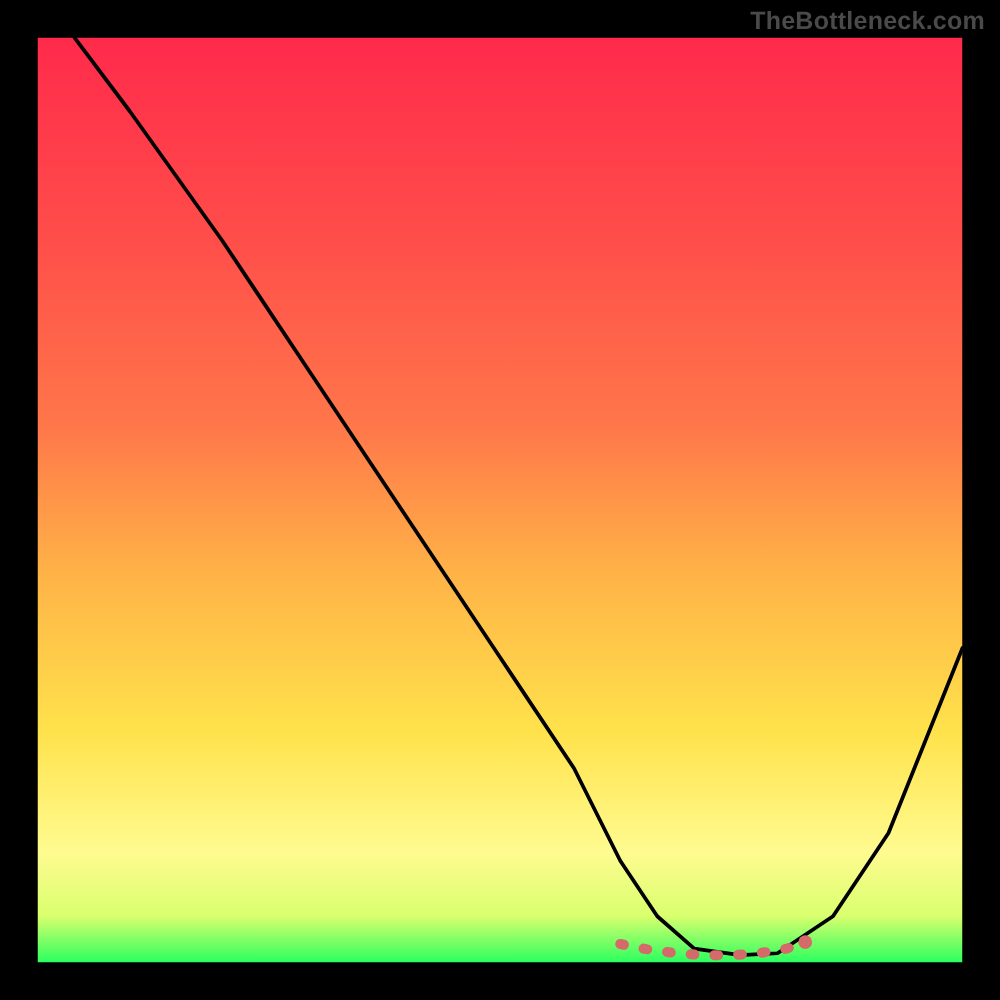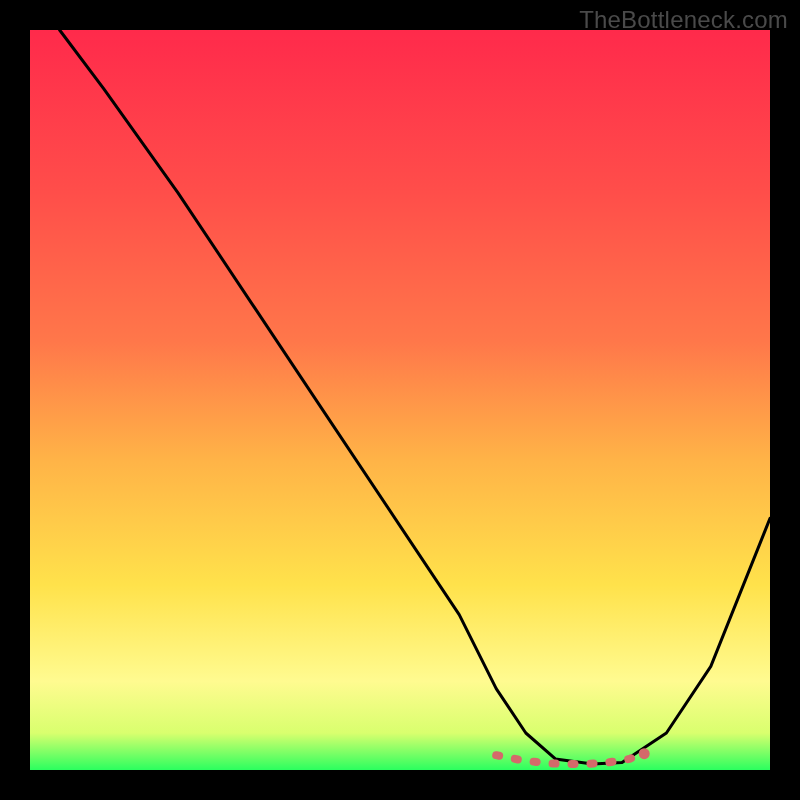--- a/index.html
+++ b/index.html
@@ -15,22 +15,22 @@
     position: relative;
     width: 800px;
     height: 800px;
     background: #000;
   }
   .watermark {
     position: absolute;
     top: 6px;
     right: 12px;
     color: #4a4a4a;
-    font-size: 24px;
-    font-weight: 400;
+    font-size: 20px;
+    font-weight: 700;
     letter-spacing: 0.2px;
     user-select: none;
   }
   svg {
     position: absolute;
     left: 0;
     top: 0;
   }
 </style>
 </head>

